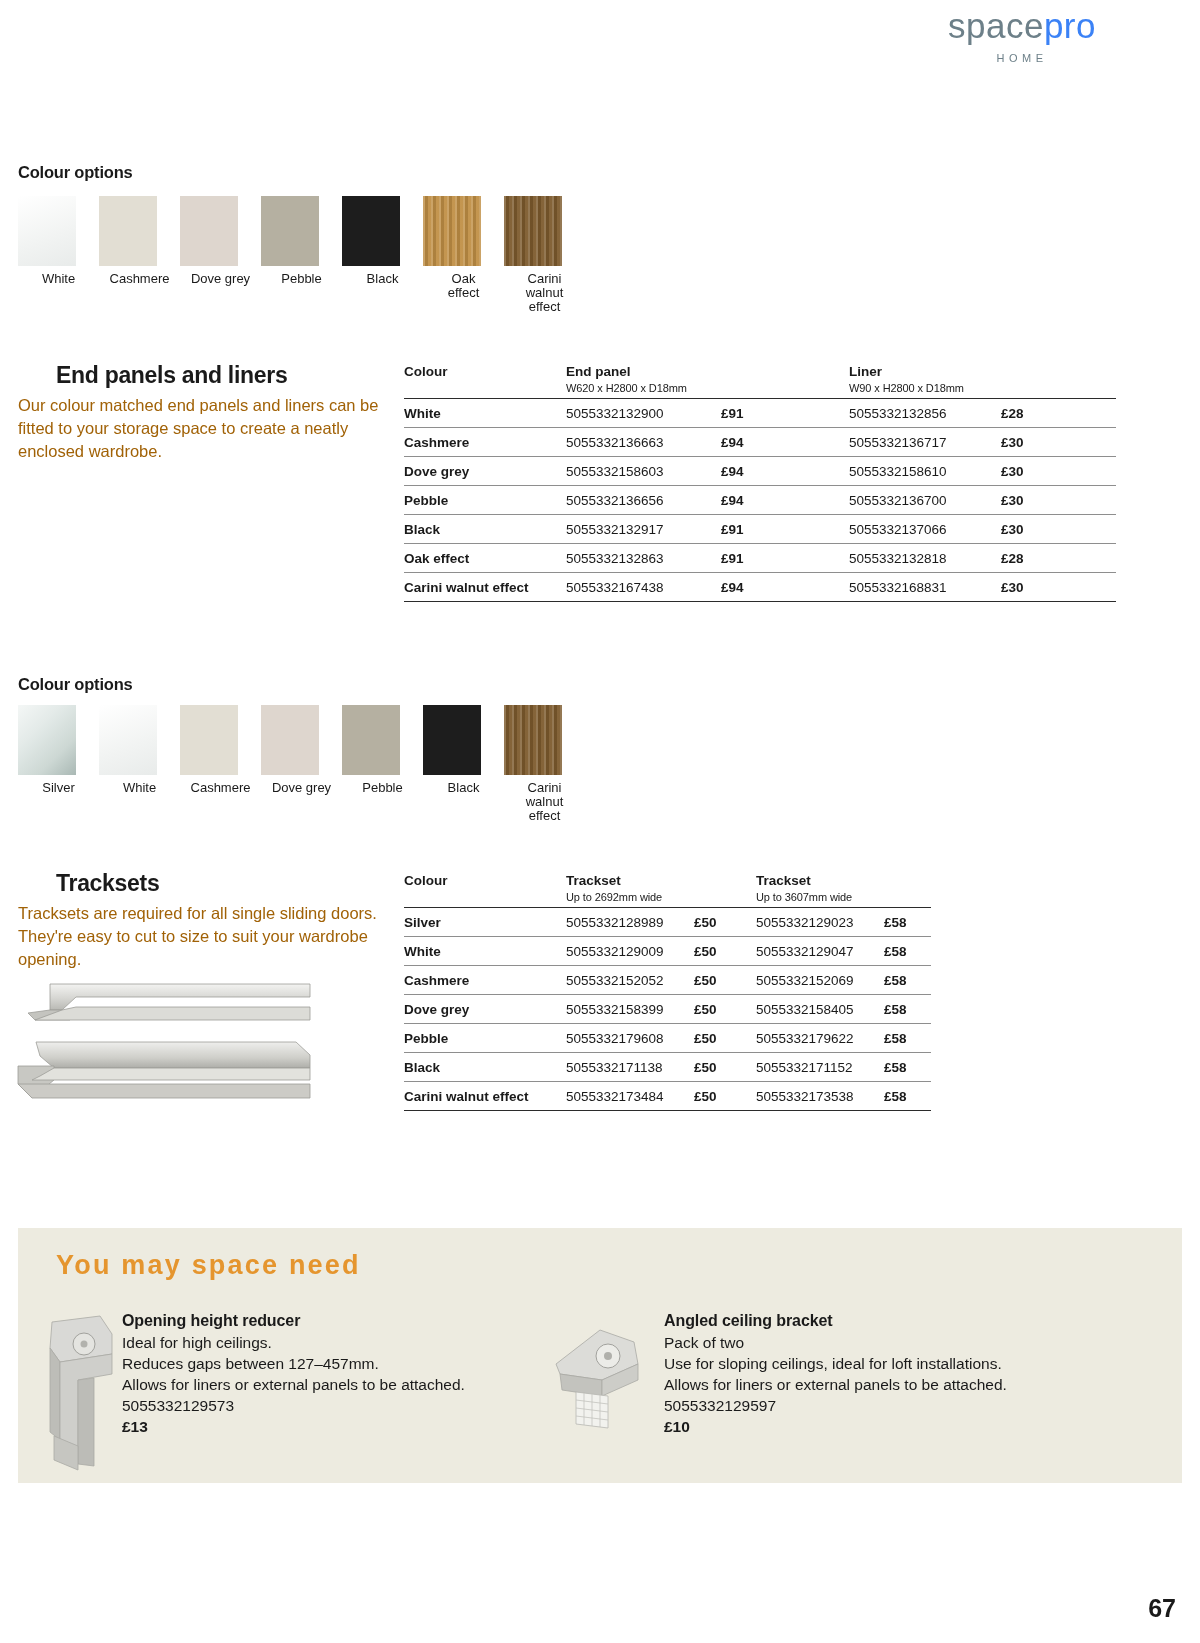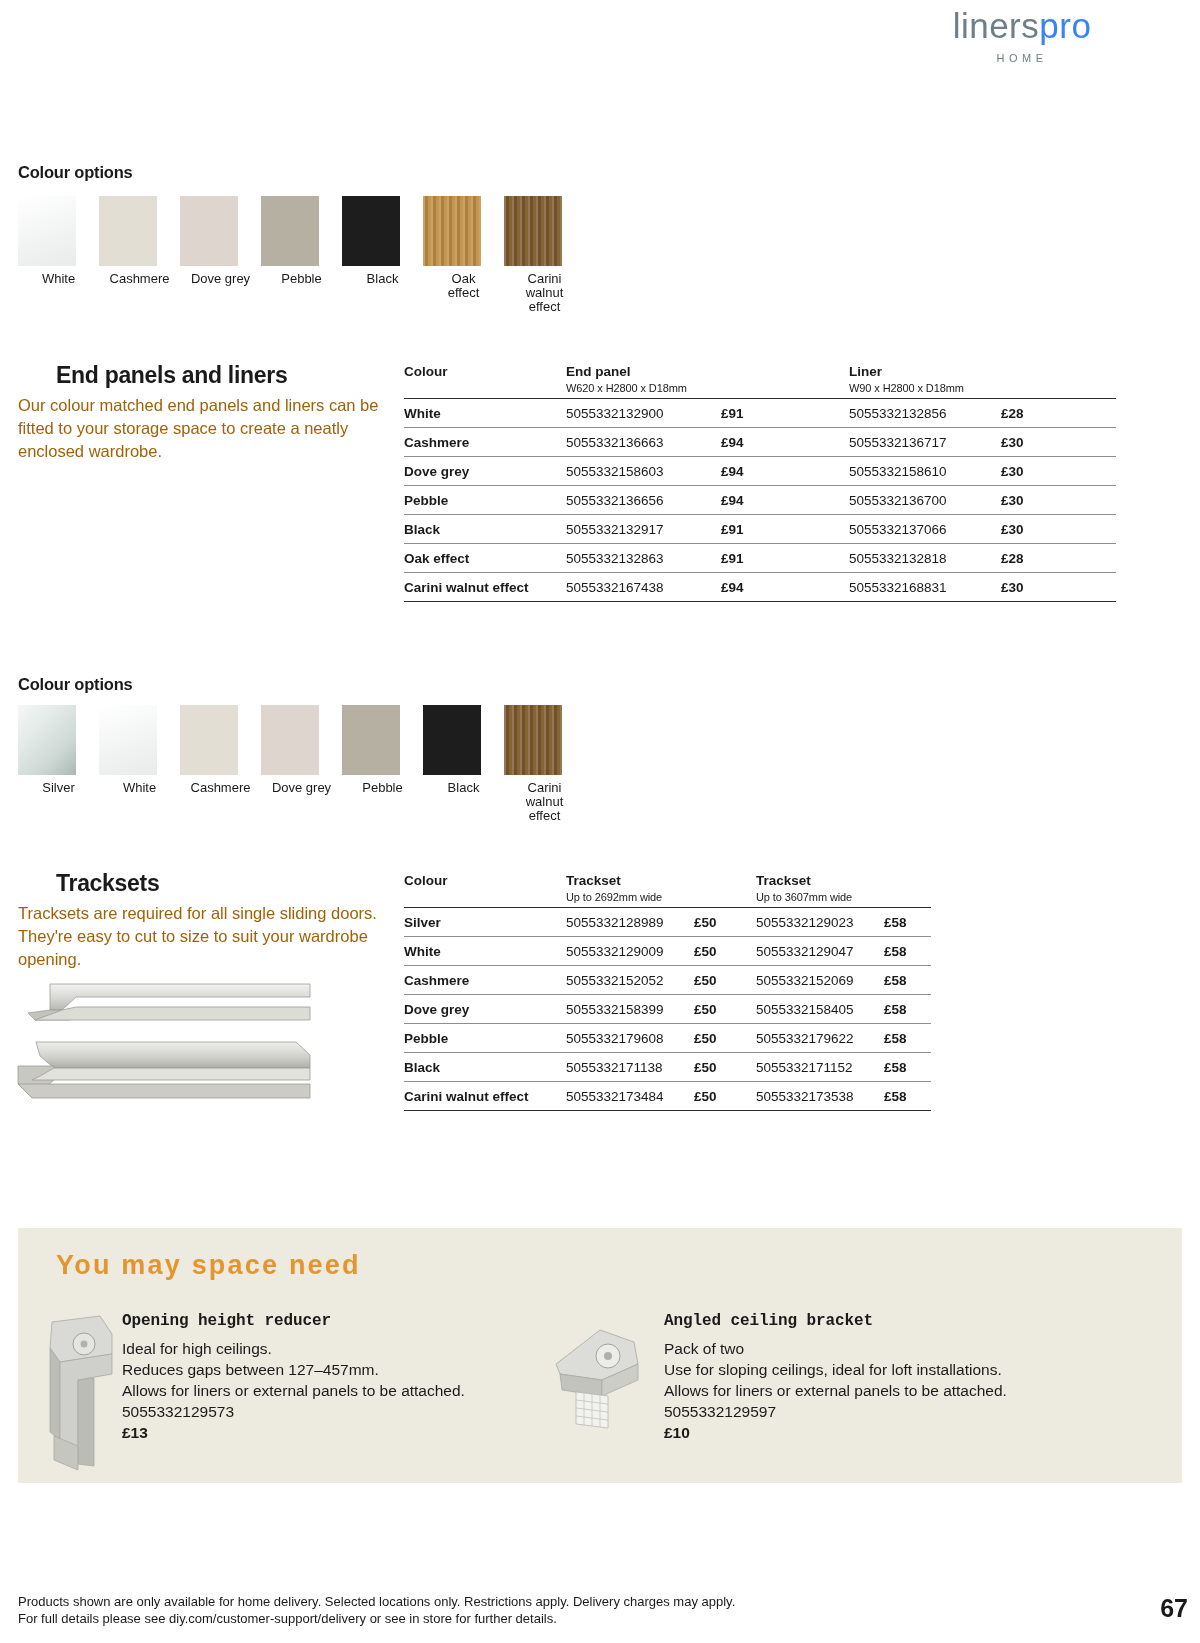--- a/index.html
+++ b/index.html
@@ -143,23 +143,22 @@
     top: 22px;
     font-size: 27px;
     font-weight: bold;
     letter-spacing: 2.2px;
     color: #e5952e;
   }
   .ymn-item { position: absolute; }
   .ymn-item .it-name {
     font-size: 16px;
     font-weight: bold;
-    margin-bottom: 8px;
+    margin-bottom: 2px;
     letter-spacing: -0.1px;
-    font-family: Liberation Mono, monospace;
   }
   .ymn-item .it-line {
     font-size: 15.5px;
     line-height: 21px;
   }
   .ymn-item .it-price {
     font-size: 15.5px;
     font-weight: bold;
     margin-top: 2px;
   }
@@ -168,33 +167,33 @@
   .footer {
     position: absolute;
     left: 18px;
     bottom: 16px;
     font-size: 13px;
     line-height: 17px;
     color: #1a1a1a;
   }
   .pageno {
     position: absolute;
-    right: 12px;
+    right: 24px;
     bottom: 20px;
     font-size: 25px;
     font-weight: bold;
   }
 </style>
 </head>
 <body>
 
 <div class="page">
 
   <div class="logo-block">
-    <div class="logo-word"><span class="logo-space">liners</span><span class="logo-pro">pro</span></div>
+    <div class="logo-word"><span class="logo-space">space</span><span class="logo-pro">pro</span></div>
     <div class="logo-sub">HOME</div>
   </div>
 
   <div class="swatch-heading" style="top:163px">Colour options</div>
   <div class="swatch-row" id="swatch-row-panels" style="top:196px">
       <div class="swatch-cell">
         <div class="swatch-chip" style="background: linear-gradient(160deg, rgb(255, 255, 255) 0%, rgb(241, 243, 242) 60%, rgb(232, 235, 234) 100%) rgb(241, 243, 242);"></div>
         <div class="swatch-label" style="white-space: pre-line;">White</div>
       </div>
       <div class="swatch-cell">
@@ -464,18 +463,14 @@
     <div class="ymn-item" style="left:646px; top:84px">
       <div class="it-name">Angled ceiling bracket</div>
       <div class="it-line">Pack of two</div>
       <div class="it-line">Use for sloping ceilings, ideal for loft installations.</div>
       <div class="it-line">Allows for liners or external panels to be attached.</div>
       <div class="it-line">5055332129597</div>
       <div class="it-price">£10</div>
     </div>
   </div>
 
-  <div class="footer">
-    <div>Products shown are only available for home delivery. Selected locations only. Restrictions apply. Delivery charges may apply.</div>
-    <div>For full details please see diy.com/customer-support/delivery or see in store for further details.</div>
-  </div>
   <div class="pageno">67</div>
 </div>
 
 </body></html>

